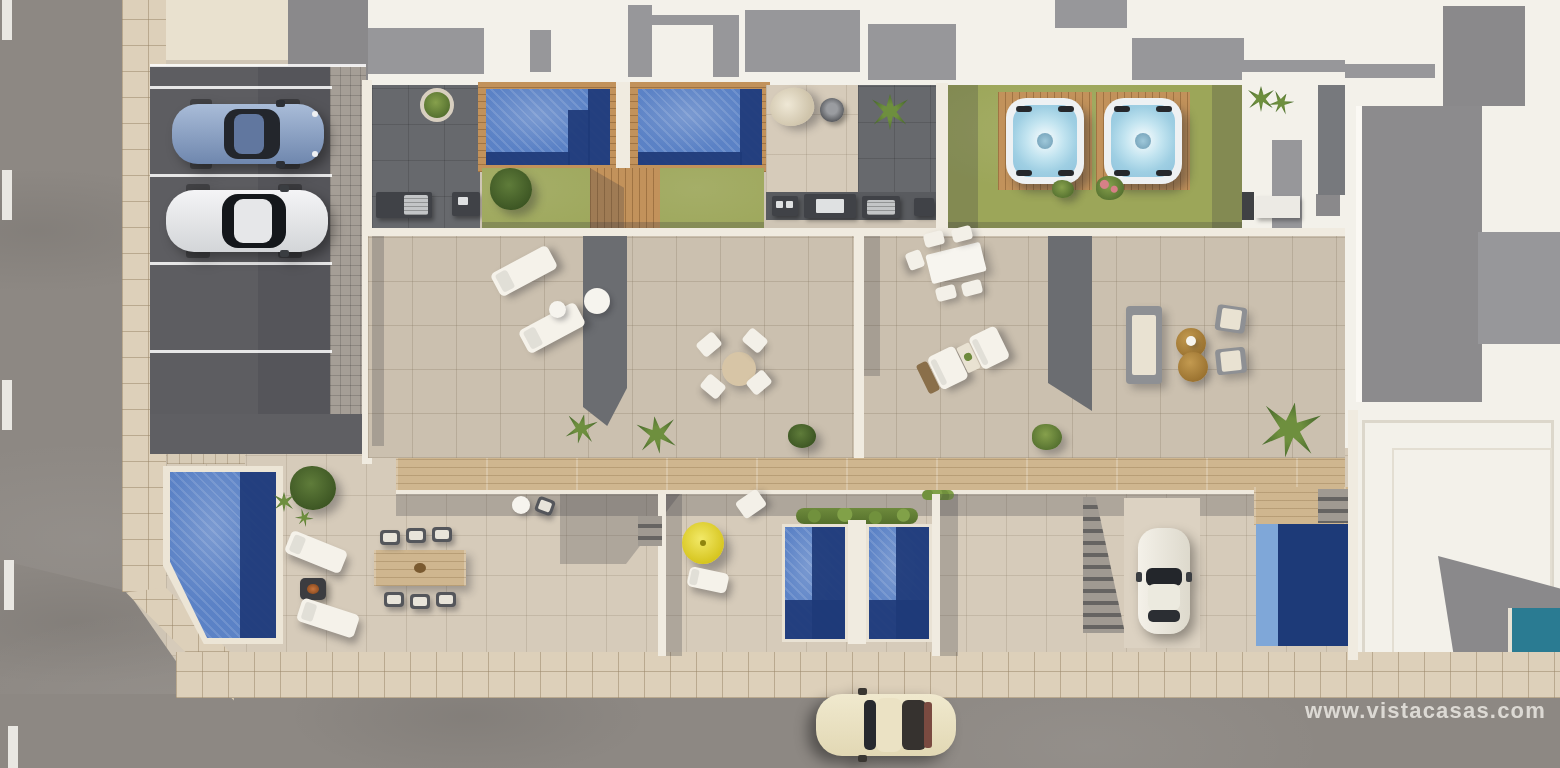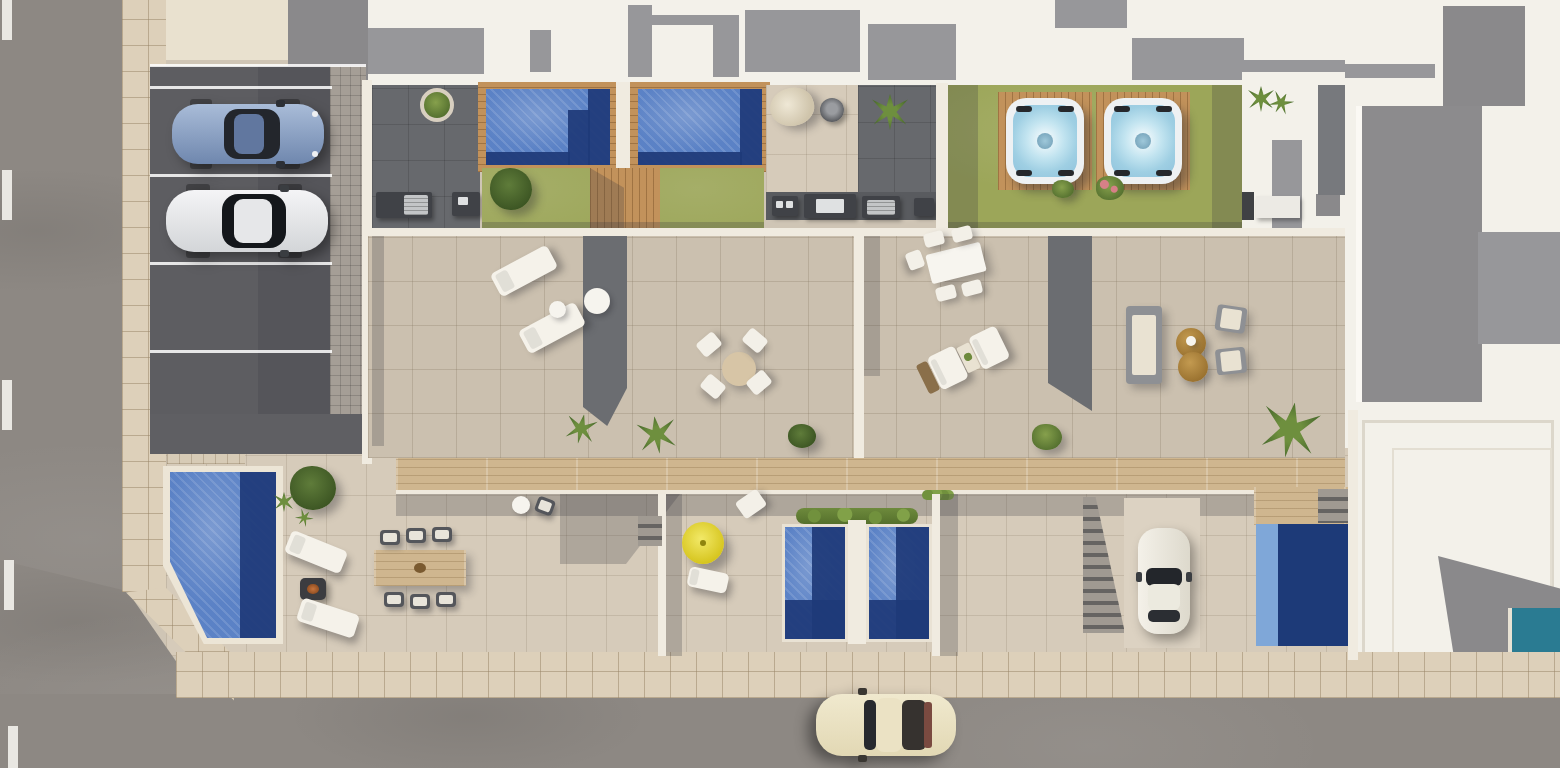--- a/index.html
+++ b/index.html
@@ -424,14 +424,15 @@
       <rect x="4" y="8" width="140" height="62" rx="26" fill="url(#gc)"></rect>
       <rect x="52" y="14" width="12" height="50" rx="5" fill="#27292e"></rect>
       <rect x="64" y="12" width="26" height="54" rx="8" fill="#ebe2c4"></rect>
       <rect x="90" y="14" width="24" height="50" rx="6" fill="#36322f"></rect>
       <rect x="112" y="16" width="8" height="46" rx="3" fill="#7a4a40"></rect>
       <rect x="46" y="2" width="9" height="7" rx="2" fill="#3a3732"></rect>
       <rect x="46" y="69" width="9" height="7" rx="2" fill="#3a3732"></rect>
     </svg>
   </div>
 
+  <div class="watermark">www.vistacasas.com</div>
 
 </div>
 
 </body></html>

